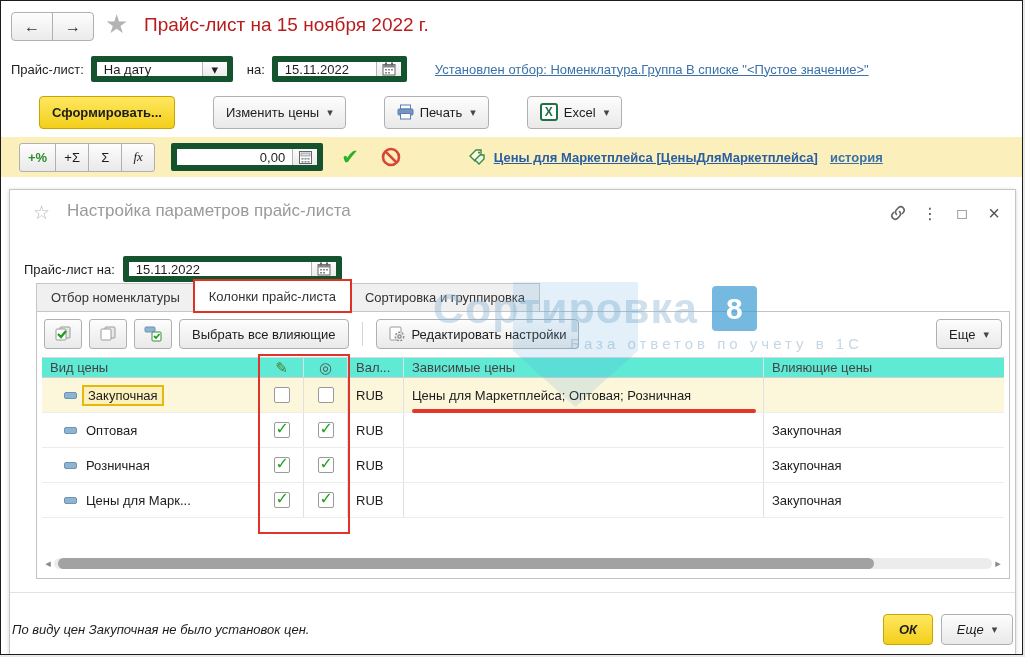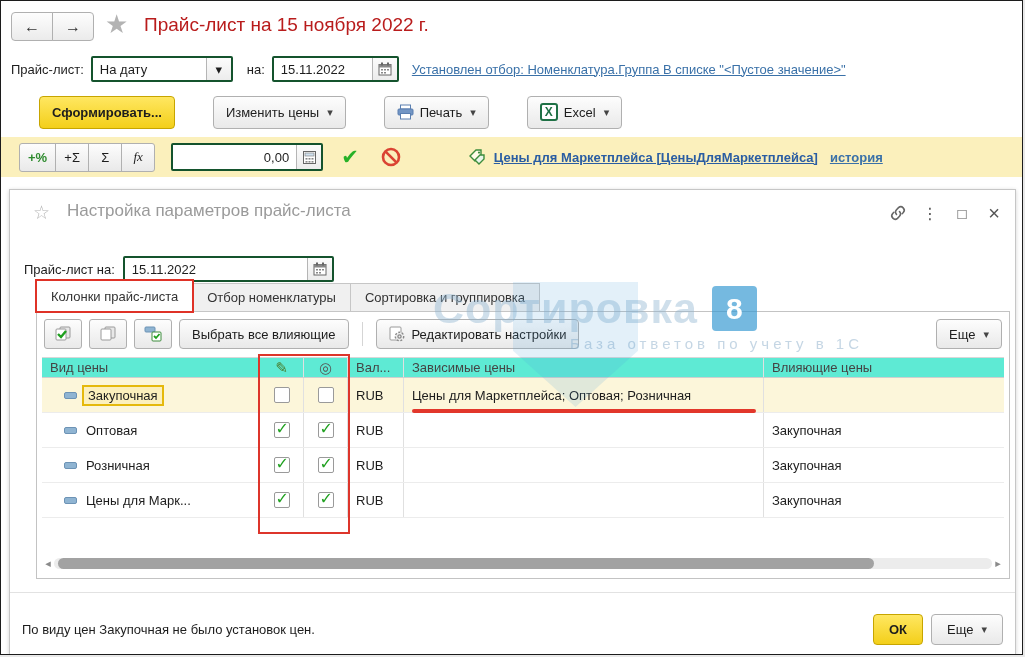--- a/index.html
+++ b/index.html
@@ -5,21 +5,21 @@
   html,body{margin:0;padding:0;background:#e9e9e9;}
   *{box-sizing:border-box;}
   .screen{position:relative;width:1023px;height:655px;border:1px solid #1c1c1c;background:#fff;
     font-family:"Liberation Sans","DejaVu Sans",sans-serif;font-size:13px;color:#1d1d1d;overflow:hidden;}
 
   
   .btn{display:inline-flex;align-items:center;justify-content:center;gap:6px;height:30px;padding:0 12px;
     background:linear-gradient(#fdfdfd,#e9e9e9);border:1px solid #b0b0b0;border-radius:4px;color:#1d1d1d;cursor:default;white-space:nowrap;}
   .btn .dd{font-size:11px;color:#444;margin-left:2px;}
   .btn-yellow{background:linear-gradient(#ffe761,#f3cf1a);border:1px solid #c7a500;font-weight:bold;}
-  .field{display:inline-flex;align-items:stretch;background:#fff;border:2px solid #14532d;border-radius:2px;height:26px;}
+  .field{display:inline-flex;align-items:stretch;background:#fff;border:6px solid #14532d;border-radius:2px;height:26px;}
   .field .val{display:flex;align-items:center;padding:0 7px;}
   .field .fbtn{display:flex;align-items:center;justify-content:center;width:25px;border-left:1px solid #b5b5b5;
     background:linear-gradient(#fcfcfc,#ececec);}
   .lnk{color:#3a71a8;text-decoration:underline;cursor:pointer;white-space:nowrap;}
 
   
   .topbar{position:absolute;left:0;top:0;right:0;height:50px;}
   .navgrp{position:absolute;left:10px;top:11px;display:flex;}
   .navbtn{width:42px;height:29px;display:flex;align-items:center;justify-content:center;
     background:linear-gradient(#fdfdfd,#ebebeb);border:1px solid #b0b0b0;font-size:16px;color:#333;}
@@ -28,21 +28,21 @@
   .fav-star{position:absolute;left:104px;top:8px;font-size:26px;color:#b3b3b3;}
   .page-title{position:absolute;left:143px;top:13px;font-size:19px;color:#b91c1c;}
 
   
   .filterrow{position:absolute;left:0;top:50px;right:0;height:36px;display:flex;align-items:center;padding-left:10px;}
   .filterrow .lbl{margin-right:7px;}
   .combo{width:142px;}
   .combo .val{flex:1;}
   .filterrow .onlbl{margin:0 7px 0 14px;}
   .datefld .val{width:98px;}
-  .filter-link{margin-left:13px;}
+  .filter-link{margin-left:28px;}
 
   
   .actionsrow{position:absolute;left:0;top:88px;right:0;height:46px;display:flex;align-items:center;gap:10px;padding-left:10px;}
   .actionsrow .btn{height:33px;margin-left:28px;}
   .xl-ico{width:18px;height:18px;border:2px solid #1f7145;border-radius:3px;background:#fff;color:#1f7145;
     font-weight:bold;font-size:12px;display:inline-flex;align-items:center;justify-content:center;}
 
   
   .formrow{position:absolute;left:0;top:136px;right:0;height:40px;background:#fbf0bc;display:flex;align-items:center;padding-left:18px;}
   .sbgrp{display:flex;}
@@ -97,21 +97,21 @@
   .dep-underline::after{content:"";position:absolute;left:370px;top:31px;width:344px;height:4px;background:#e2372b;border-radius:2px;}
   .red-rect{position:absolute;left:216px;top:-3px;width:92px;height:180px;border:2px solid #dd352b;pointer-events:none;z-index:5;}
 
   
   .hscroll{position:absolute;left:0;right:0;bottom:2px;height:15px;display:flex;align-items:center;}
   .harrow{width:12px;text-align:center;color:#8a8a8a;font-size:11px;}
   .htrack{flex:1;height:11px;background:#ececec;border-radius:6px;position:relative;}
   .hthumb{position:absolute;left:4px;top:0;height:11px;width:87%;background:#a2a2a2;border-radius:6px;}
 
   .dlg-divider{position:absolute;left:0;right:0;top:402px;height:1px;background:#e2e2e2;}
-  .dlg-footer{position:absolute;left:0;right:0;bottom:9px;height:32px;display:flex;align-items:center;padding:0 12px;}
+  .dlg-footer{position:absolute;left:0;right:0;bottom:9px;height:32px;display:flex;align-items:center;padding:0 2px;font-style:italic;}
   .foot-msg{flex:1;}
   .ok-btn{width:50px;font-weight:bold;height:31px;}
   .foot-more{margin-left:8px;height:31px;width:72px;}
 
   
   .watermark{position:absolute;left:432px;top:283px;width:430px;pointer-events:none;z-index:40;}
   .wm-line{display:flex;align-items:center;}
   .wm-brand{font-size:43px;font-weight:bold;color:rgba(141,178,207,.42);letter-spacing:1px;}
   .wm-badge{width:45px;height:45px;margin-left:14px;background:rgba(52,152,210,.68);border-radius:4px;color:#fff;
     font-size:30px;font-weight:bold;display:flex;align-items:center;justify-content:center;}
@@ -271,22 +271,22 @@
               <rect x="6" y="7" width="2" height="1.5" fill="#888"></rect>
               <rect x="9" y="7" width="2" height="1.5" fill="#888"></rect>
               <rect x="3" y="10" width="2" height="1.5" fill="#888"></rect>
               <rect x="6" y="10" width="2" height="1.5" fill="#888"></rect>
             </svg>
         </span>
       </div>
     </div>
 
     <div class="tabs">
+      <div class="tab">Отбор номенклатуры</div>
       <div class="tab active">Колонки прайс-листа</div>
-      <div class="tab">Отбор номенклатуры</div>
       <div class="tab">Сортировка и группировка</div>
     </div>
 
     <div class="panel">
       <div class="ptoolbar">
         <div class="icobtn">
           <svg width="18" height="18" viewBox="0 0 18 18">
               <rect x="6" y="2" width="10" height="11" rx="1" fill="#e8e8e8" stroke="#9a9a9a"></rect>
               <rect x="2" y="4" width="10" height="11" rx="1" fill="#fff" stroke="#9a9a9a"></rect>
               <path d="M4 9 l3 3 5-6" fill="none" stroke="#1fa01f" stroke-width="2.4"></path>

